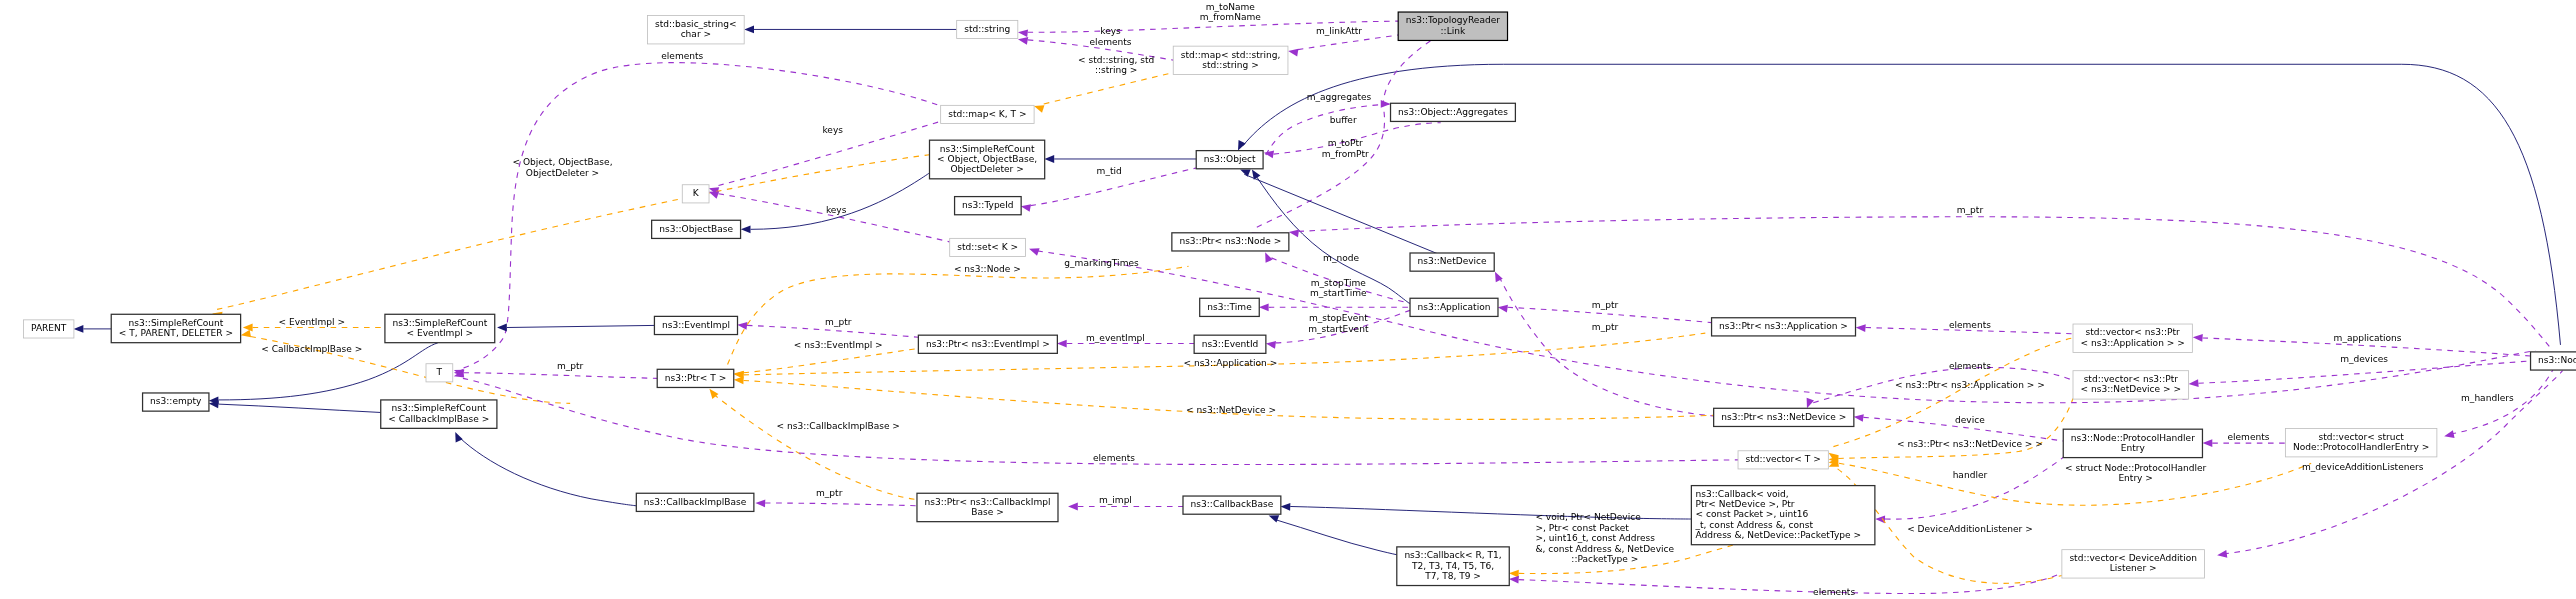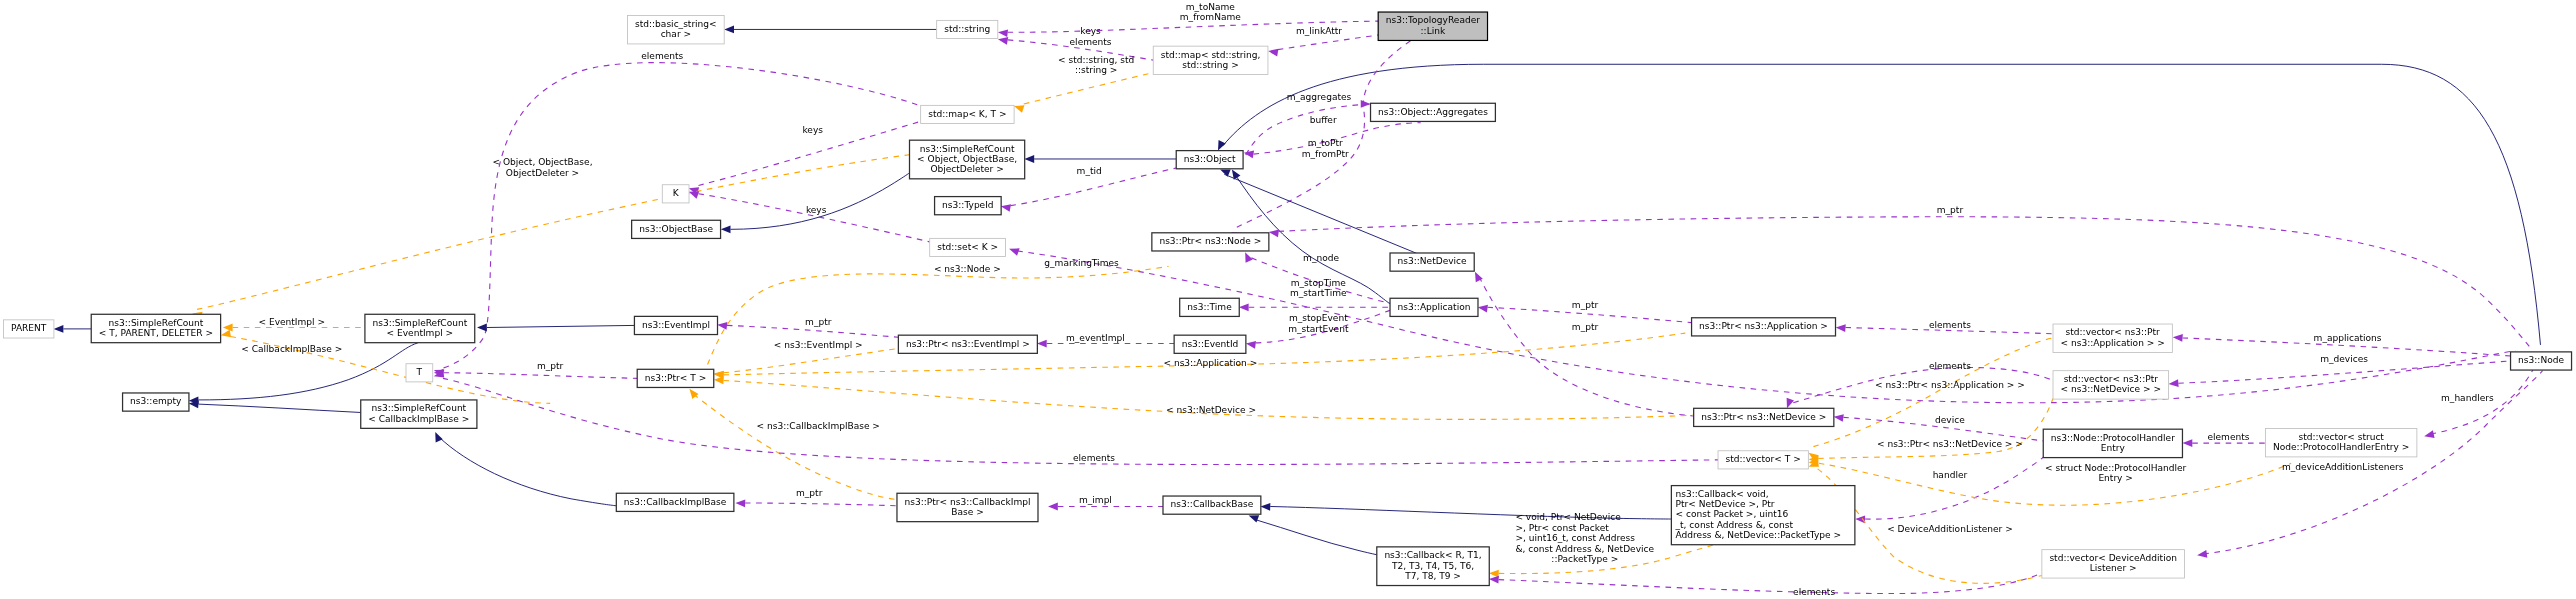--- a/index.html
+++ b/index.html
@@ -1,19 +1,19 @@
 <!DOCTYPE html>
 <html style="font-size:11px"><head>
 <meta charset="utf-8">
 <title>ns3::TopologyReader::Link Collaboration diagram</title>
 <style>
   html, body { margin:0; padding:0; background:#ffffff; }
   body { width:2576px; height:600px; overflow:hidden;
          font-family:"DejaVu Sans", sans-serif; }
-  #diagram-root { position:relative; width:2261px; height:600px; background:#ffffff; }
+  #diagram-root { position:relative; width:2261px; height:600px; background:#ffffff;margin-left:20px; }
   svg#collab-svg { display:block; background:#ffffff; }
   .node-label, .edge-label { font-family:"DejaVu Sans", sans-serif; font-size:13px; fill:#000000;
                              text-anchor:middle; }
   .box-light { fill:#ffffff; stroke:#bfbfbf; stroke-width:1.2; }
   .box-dark  { fill:#ffffff; stroke:#303030; stroke-width:1.8; }
   .box-highlight { fill:#bfbfbf; stroke:#000000; stroke-width:1.7; }
   .edge-inherit { fill:none; stroke:#191970; stroke-width:1.35; }
   .edge-usage   { fill:none; stroke:#9a32cd; stroke-width:1.6;  stroke-dasharray:8 8; }
   .edge-tmpl    { fill:none; stroke:#ffa500; stroke-width:1.6;  stroke-dasharray:8 8; }
   .arrow-inherit { fill:#191970; stroke:none; }

